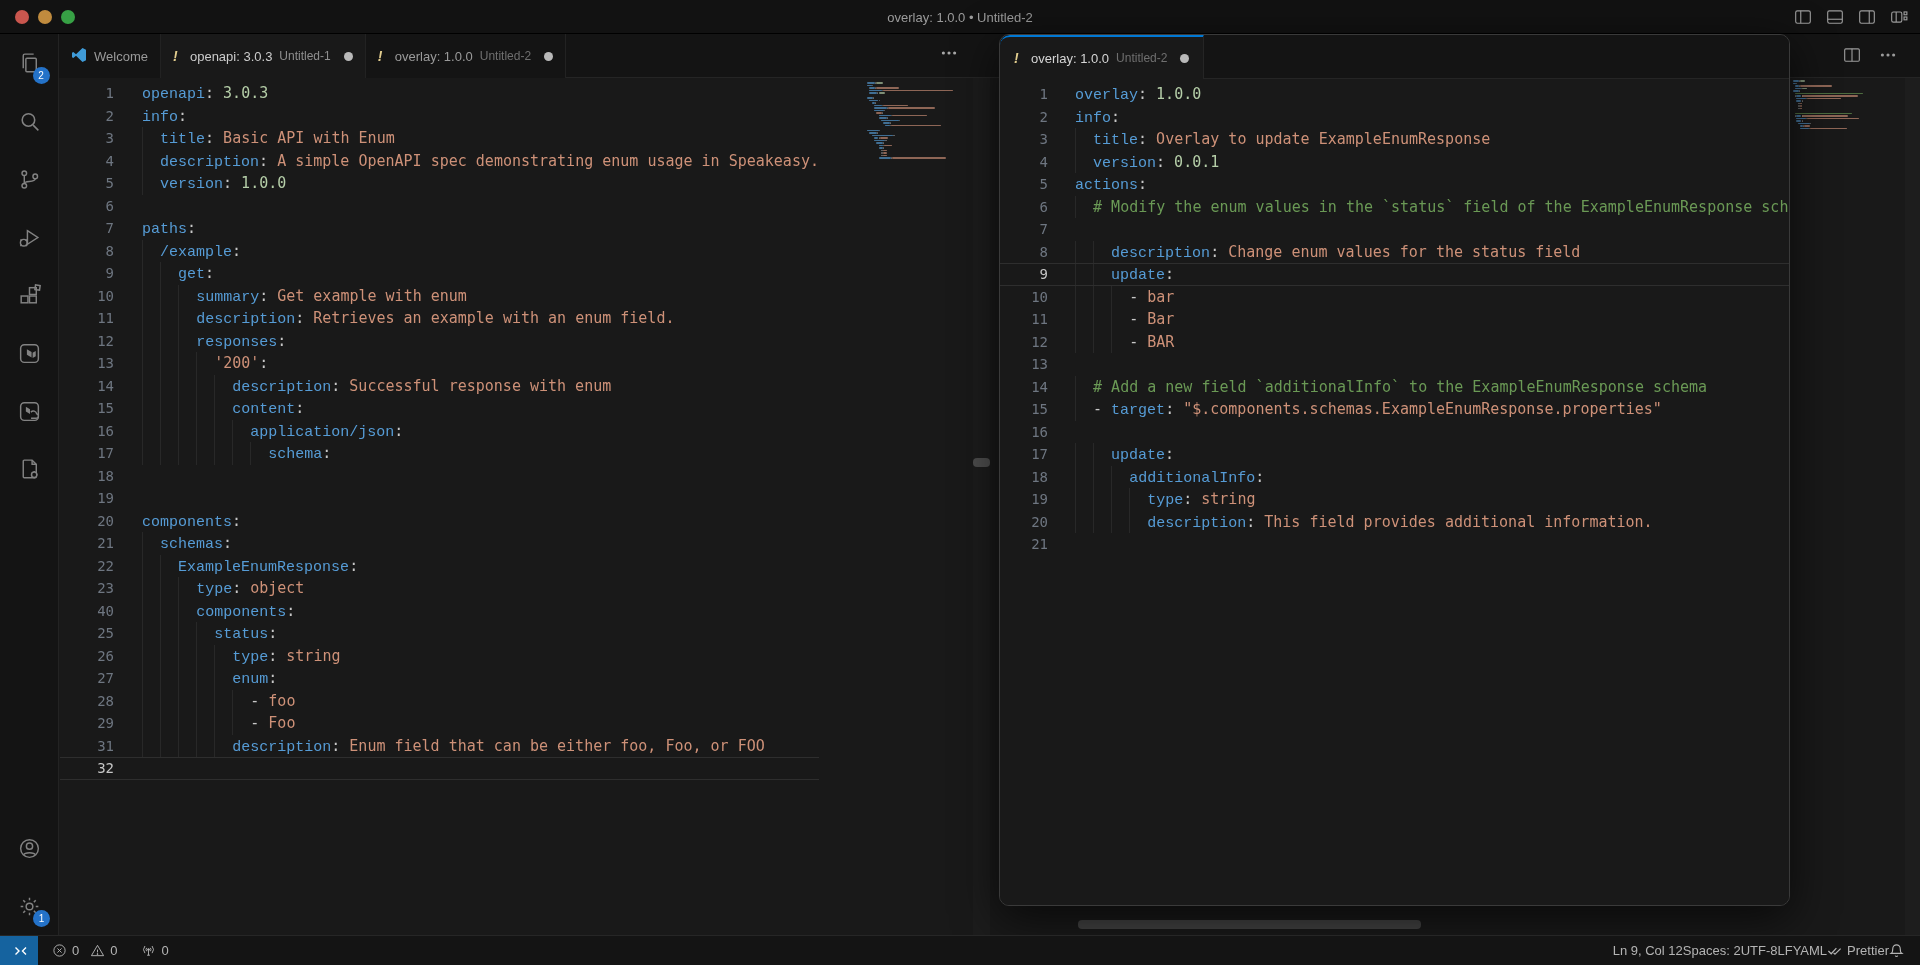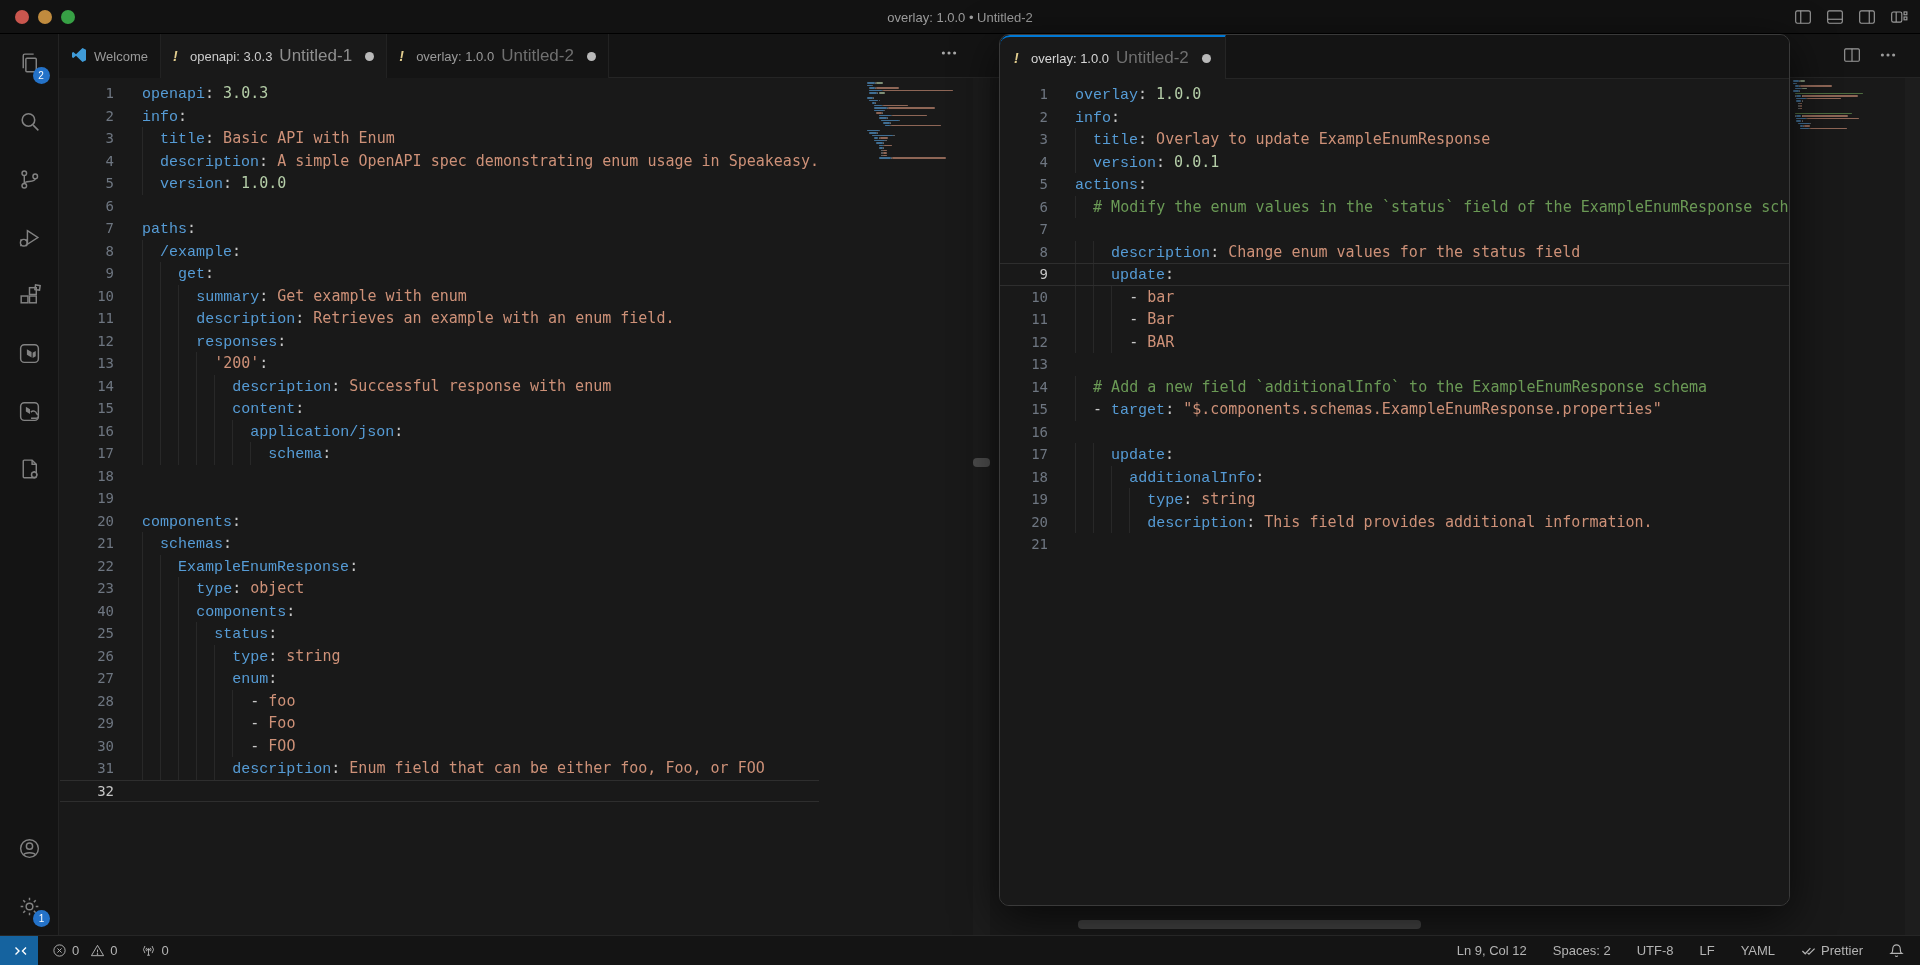--- a/index.html
+++ b/index.html
@@ -34,21 +34,21 @@
                display:flex; align-items:center; justify-content:center; padding:0 3px; }
   #activity-bottom { position:absolute; left:0; bottom:0; width:59px;
                      display:flex; flex-direction:column; align-items:center; }
 
   
   #main-tabs { position:absolute; left:59px; top:34px; height:44px; display:flex; }
   .tab { position:relative; height:44px; display:flex; align-items:center; gap:7px;
          padding:0 12px; border-right:1px solid #222; background:#141414;
          font-size:13px; color:#9a9a9a; cursor:pointer; white-space:nowrap; }
   .tab.active { background:#191919; color:#cccccc; }
-  .tab .detail { color:#6f6f6f; font-size:17px; }
+  .tab .detail { color:#6f6f6f; font-size:12px; }
   .tab.active .detail { color:#8f8f8f; }
   .tab .warn { color:#e2cd8e; font-weight:700; font-style:italic; font-size:14px; width:10px; }
   .dot { width:9px; height:9px; border-radius:50%; background:#b9b9b9; margin-left:6px; }
   #main-tab-actions { position:absolute; left:940px; top:44px; color:#a8a8a8; cursor:pointer; }
 
   
   .editor-region { position:absolute; background:#191919; overflow:hidden; }
   #left-editor { left:60px; top:78px; width:930px; height:857px; }
   .lines { position:absolute; left:0; top:4px; }
   .code-line { position:relative; display:flex; height:22.5px; line-height:22.5px;
@@ -97,21 +97,21 @@
 
   
   #statusbar { position:absolute; left:0; top:935px; width:1920px; height:30px;
                background:#141414; border-top:1px solid #262626;
                display:flex; align-items:center; color:#b4b4b4; font-size:13px; }
   #remote { width:38px; height:30px; background:var(--c-remote); color:#fff;
             display:flex; align-items:center; justify-content:center; cursor:pointer; }
   .sb-item { display:flex; align-items:center; gap:5px; cursor:pointer; }
   .sb-item svg { width:15px; height:15px; }
   #sb-left { display:flex; align-items:center; gap:10px; margin-left:14px; }
-  #sb-right { margin-left:auto; margin-right:16px; display:flex; align-items:center; gap:26px; }
+  #sb-right { margin-left:auto; margin-right:16px; display:flex; align-items:center; }
 </style>
 </head>
 <body>
 
 <div id="app" style="--c-accent: #0078d4; --c-badge: #2472c8; --c-remote: #15639f; --c-key: #569cd6; --c-str: #ce9178; --c-num: #b5cea8; --c-com: #6a9955; --c-pun: #c8c8c8;">
 
   <div id="titlebar">
     <div class="traffic" id="tl-close" style="left: 15px; background: rgb(201, 86, 78);"></div>
     <div class="traffic" id="tl-min" style="left: 38px; background: rgb(192, 139, 62);"></div>
     <div class="traffic" id="tl-zoom" style="left: 61px; background: rgb(55, 161, 69);"></div>
@@ -363,24 +363,20 @@
           <span class="ln">27</span>
           <span class="txt"><span class="g"></span><span class="g"></span><span class="g"></span><span class="g"></span><span class="g"></span><span class="tok-k">enum</span><span class="tok-p">:</span></span>
         </div>
         <div class="code-line">
           <span class="ln">28</span>
           <span class="txt"><span class="g"></span><span class="g"></span><span class="g"></span><span class="g"></span><span class="g"></span><span class="g"></span><span class="tok-p">- </span><span class="tok-s">foo</span></span>
         </div>
         <div class="code-line">
           <span class="ln">29</span>
           <span class="txt"><span class="g"></span><span class="g"></span><span class="g"></span><span class="g"></span><span class="g"></span><span class="g"></span><span class="tok-p">- </span><span class="tok-s">Foo</span></span>
-        </div>
-        <div class="code-line">
-          <span class="ln">30</span>
-          <span class="txt"><span class="g"></span><span class="g"></span><span class="g"></span><span class="g"></span><span class="g"></span><span class="g"></span><span class="tok-p">- </span><span class="tok-s">FOO</span></span>
         </div>
         <div class="code-line">
           <span class="ln">31</span>
           <span class="txt"><span class="g"></span><span class="g"></span><span class="g"></span><span class="g"></span><span class="g"></span><span class="tok-k">description</span><span class="tok-p">:</span><span class="tok-s"> Enum field that can be either foo, Foo, or FOO</span></span>
         </div>
         <div class="code-line active">
           <span class="ln">32</span>
           <span class="txt"></span>
           <div class="cl-border"></div>
         </div>

